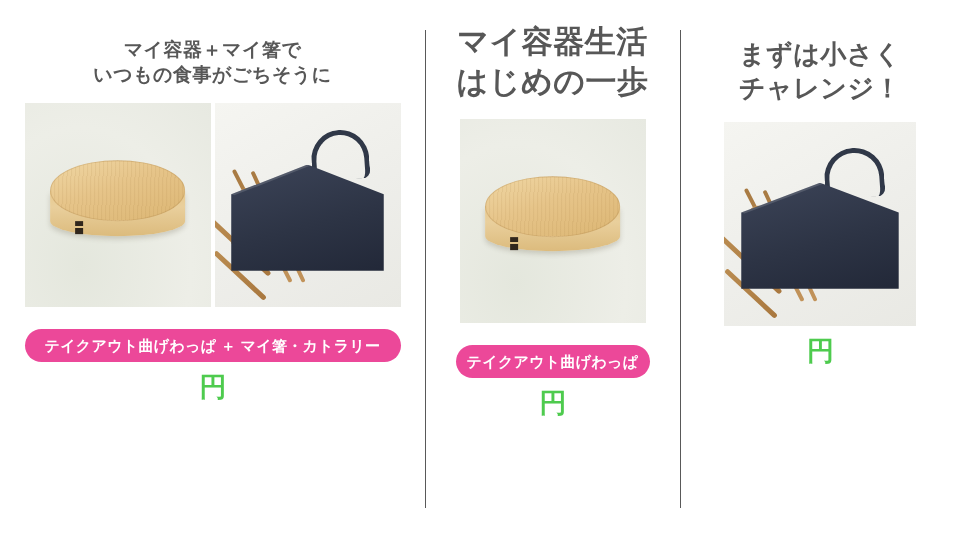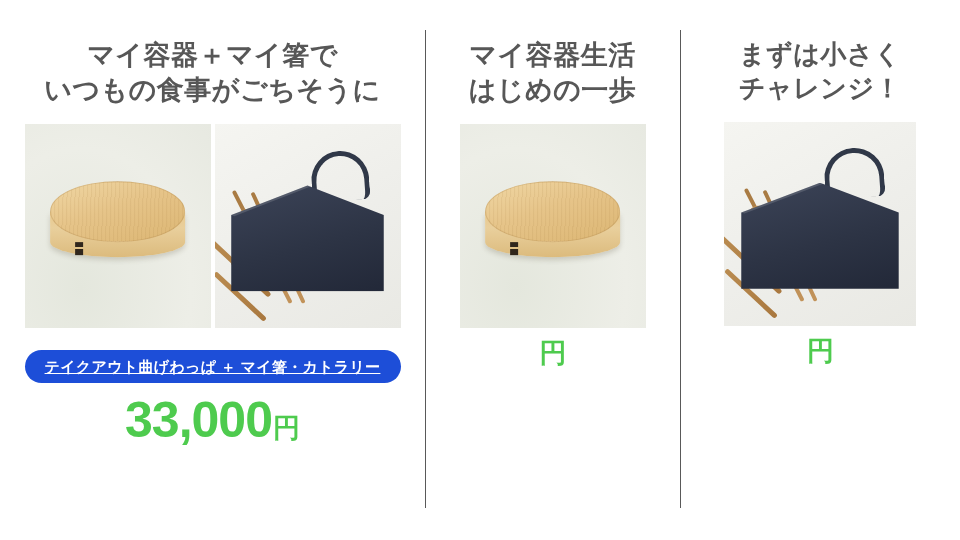--- a/index.html
+++ b/index.html
@@ -48,22 +48,22 @@
   
   .title {
     color: #575757;
     font-weight: bold;
     text-align: center;
     line-height: 1.30;
     letter-spacing: 0.5px;
     margin: 0;
     white-space: pre-line;
   }
-  .col-1 .title { font-size: 27px; padding-top: 38px; }
-  .col-2 .title { font-size: 27px; padding-top: 38px; }
+  .col-1 .title { font-size: 19px; padding-top: 38px; }
+  .col-2 .title { font-size: 31px; padding-top: 22px; }
   .col-3 .title { font-size: 26px; padding-top: 38px; }
 
   
   .photos {
     display: flex;
     flex-direction: row;
     gap: 4px;
     margin-top: 16px;
   }
   .photo {
@@ -204,31 +204,30 @@
   .u-chop-2 {
     left: 47%; top: 28%;
     width: 4px; height: 60%;
     background: linear-gradient(180deg, #a87a42 0%, #c2935a 100%);
     transform: rotate(-25deg);
   }
 
   
   .badge {
     margin-top: 22px;
-    background: #1d4ed8;
+    background: #ec4899;
     color: #ffffff;
     font-weight: bold;
     border-radius: 999px;
     display: flex;
     align-items: center;
     justify-content: center;
     box-sizing: border-box;
     text-align: center;
     line-height: 1;
-    text-decoration: underline;
   }
   .col-1 .badge { width: 376px; height: 33px; font-size: 15px; letter-spacing: 0.3px; }
   .col-2 .badge { width: 194px; height: 33px; font-size: 15px; letter-spacing: 0.3px; }
   .col-3 .badge { width: 182px; height: 33px; font-size: 15px; letter-spacing: 0.3px; }
 
   
   .price {
     margin-top: 12px;
     color: #4ecb4e;
     font-weight: bold;
@@ -275,40 +274,40 @@
         <div class="utensil u-fork-handle"></div>
         <div class="utensil u-fork-head"></div>
         <div class="pouch"></div>
         <div class="pouch-flapline"></div>
       </div>
     </div>
 
     <div class="badge">テイクアウト曲げわっぱ ＋ マイ箸・カトラリー</div>
 
     <div class="price">
-      <span class="amount">33,000</span>
       <span class="yen">円</span>
     </div>
   </div>
 
   <div class="col col-2">
     <h2 class="title">マイ容器生活
 はじめの一歩</h2>
 
     <div class="photos">
       <div class="photo bento">
         <div class="bento-bg"></div>
         <div class="bento-box">
           <div class="bento-side"></div>
           <div class="bento-lid"></div>
           <div class="bento-stamp"></div>
         </div>
       </div>
     </div>
 
+    <div class="badge">テイクアウト曲げわっぱ</div>
 
     <div class="price">
       <span class="yen">円</span>
     </div>
   </div>
 
   <div class="col col-3">
     <h2 class="title">まずは小さく
 チャレンジ！</h2>
 

